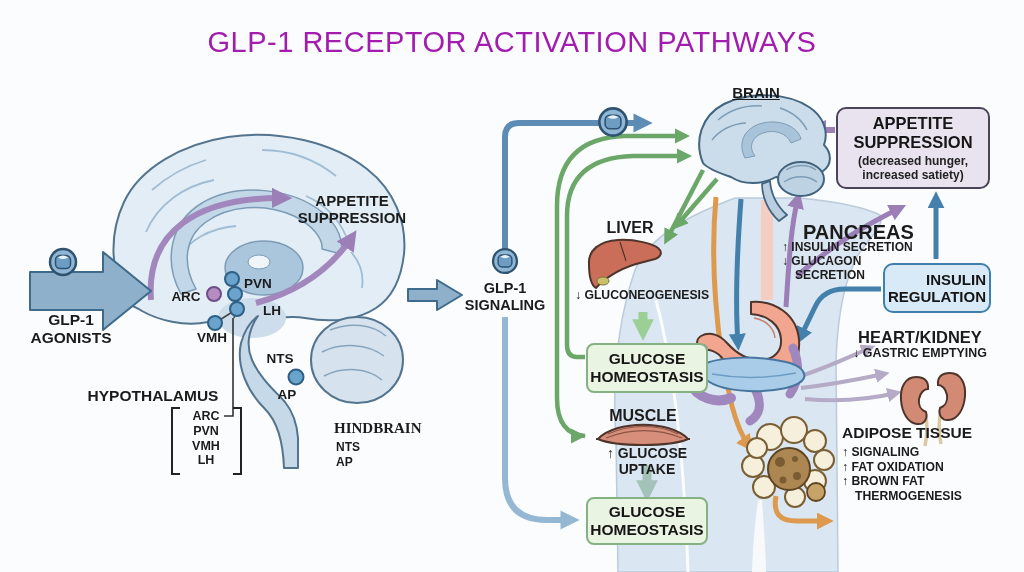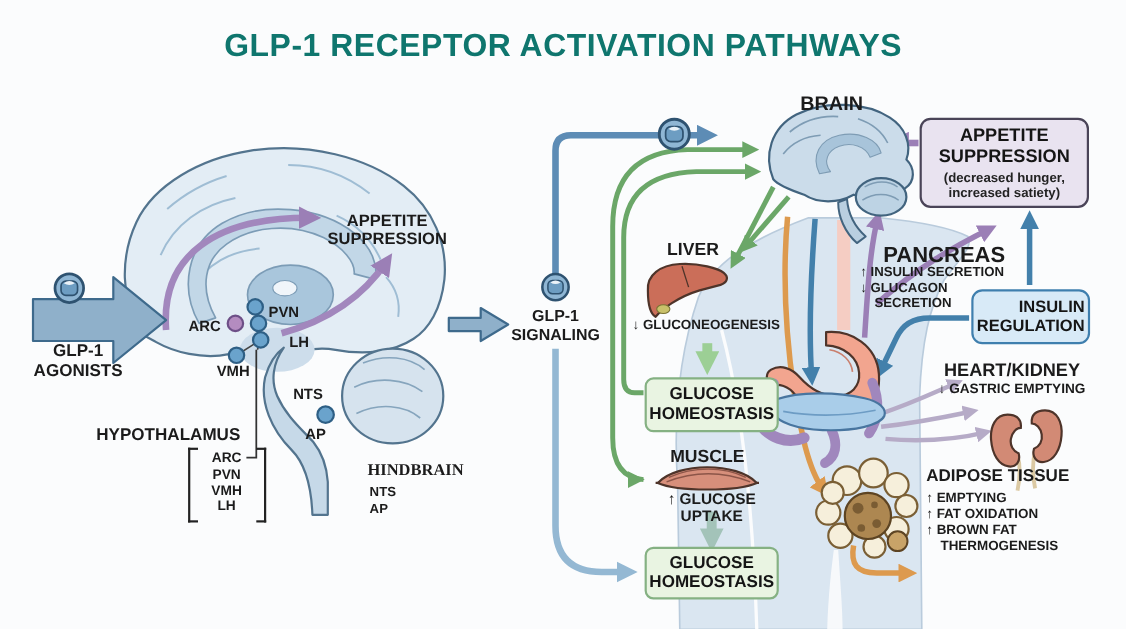--- a/index.html
+++ b/index.html
@@ -213,21 +213,21 @@
     <path d="M770,181 C771,194 777,206 787,215 L779,221 C768,211 762,197 762,184 Z" fill="#b9cfe0" stroke="#42647f" stroke-width="1.8"></path>
   </g>
 
   <g>
     <use href="#mol" transform="translate(63,262)"></use>
     <use href="#mol" transform="translate(505,261) scale(0.92)"></use>
     <use href="#mol" transform="translate(613,122) scale(1.05)"></use>
   </g>
 </svg>
 
-<div class="lbl ctr" style="left:0;top:26px;width:1024px;font-size:29px;font-weight:700;color:#0f766e;letter-spacing:.5px;">GLP-1 RECEPTOR ACTIVATION PATHWAYS</div>
+<div class="lbl ctr" style="left:0;top:26px;width:1024px;font-size:29px;font-weight:400;color:#a21caf;letter-spacing:.5px;">GLP-1 RECEPTOR ACTIVATION PATHWAYS</div>
 
 <div class="lbl ctr pre" style="left:16px;top:311px;width:110px;font-size:15.5px;">GLP-1
 AGONISTS</div>
 
 <div class="lbl ctr pre" style="left:282px;top:192px;width:140px;font-size:15px;">APPETITE
 SUPPRESSION</div>
 
 <div class="lbl ctr" style="left:166px;top:289px;width:40px;font-size:13.5px;">ARC</div>
 <div class="lbl ctr" style="left:240px;top:276px;width:36px;font-size:13.5px;">PVN</div>
 <div class="lbl ctr" style="left:256px;top:303px;width:32px;font-size:13.5px;">LH</div>
@@ -247,21 +247,21 @@
 
 <div class="lbl" style="left:334px;top:420px;width:110px;font-size:15px;font-family:Liberation Serif, serif;">HINDBRAIN</div>
 <div class="lbl list" style="left:336px;top:440px;width:60px;font-size:12px;line-height:1.25;">
   <div>NTS</div>
   <div>AP</div>
 </div>
 
 <div class="lbl ctr pre" style="left:457px;top:280px;width:96px;font-size:14.5px;">GLP-1
 SIGNALING</div>
 
-<div class="lbl ctr" style="left:724px;top:84px;width:64px;font-size:18px;">BRAIN</div>
+<div class="lbl ctr" style="left:724px;top:84px;width:64px;font-size:15px;text-decoration:underline;">BRAIN</div>
 
 <div class="box" style="left:836px;top:107px;width:150px;height:78px;background:#e9e3f0;border:2px solid #4a4458;border-radius:10px;">
   <div class="bx-title" style="font-size:16.5px;">APPETITE
 SUPPRESSION</div>
   <div class="bx-sub" style="font-size:12px;">(decreased hunger,
 increased satiety)</div>
 </div>
 
 <div class="lbl ctr" style="left:597px;top:219px;width:66px;font-size:16px;">LIVER</div>
 <div class="lbl ctr" style="left:573px;top:289px;width:138px;font-size:12.2px;">↓ GLUCONEOGENESIS</div>
@@ -289,20 +289,20 @@
 <div class="box" style="left:883px;top:263px;width:104px;height:46px;background:#d8eaf7;border:2.5px solid #3f7fae;border-radius:10px;">
   <div class="bx-title" style="font-size:15px;text-align:right;">INSULIN
 REGULATION</div>
 </div>
 
 <div class="lbl ctr" style="left:845px;top:328px;width:150px;font-size:16.5px;">HEART/KIDNEY</div>
 <div class="lbl ctr" style="left:845px;top:346px;width:150px;font-size:12.4px;">↓ GASTRIC EMPTYING</div>
 
 <div class="lbl" style="left:842px;top:424px;width:140px;font-size:15.5px;">ADIPOSE TISSUE</div>
 <div class="lbl list" style="left:842px;top:445px;width:140px;font-size:12.2px;line-height:1.2;">
-  <div>↑ EMPTYING</div>
+  <div>↑ SIGNALING</div>
   <div>↑ FAT OXIDATION</div>
   <div>↑ BROWN FAT</div>
   <div class="ind">THERMOGENESIS</div>
 </div>
 
 
 </div>
 
 </body></html>

